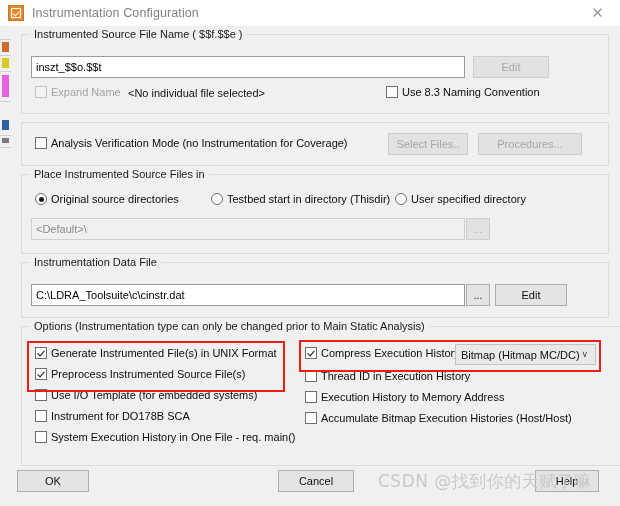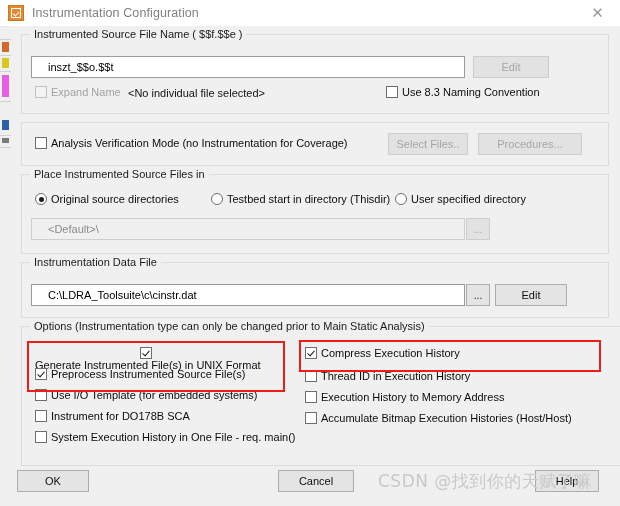--- a/index.html
+++ b/index.html
@@ -113,21 +113,21 @@
   }
 
   
   .textbox {
     position: absolute;
     background: #ffffff;
     border: 1px solid #9c9c9c;
     box-sizing: border-box;
     display: flex;
     align-items: center;
-    padding-left: 16px;
+    padding-left: 4px;
     font-size: 11px;
     color: #000;
     overflow: hidden;
     white-space: nowrap;
   }
   .textbox.disabled {
     background: #f0f0f0;
     border: 1px solid #cfcfcf;
     color: #8a8a8a;
   }
@@ -353,21 +353,21 @@
   <div class="textbox" style="left:20px; top:258px; width:434px; height:22px;">C:\LDRA_Toolsuite\c\cinstr.dat</div>
 
   <div class="btn small" style="left:455px; top:258px; width:24px; height:22px;">...</div>
 
   <div class="btn" style="left:484px; top:258px; width:72px; height:22px;">Edit</div>
 
   <div class="group" style="left:10px; top:300px; width:615px; height:140px;">
     <div class="legend">Options (Instrumentation type can only be changed prior to Main Static Analysis)</div>
   </div>
 
-  <div class="cb checked" style="left:24px; top:321px;flex-direction:column;">
+  <div class="cb checked" style="left:24px; top:321px;">
     <span class="box"></span>
     <span>Generate Instrumented File(s) in UNIX Format</span>
   </div>
 
   <div class="cb checked" style="left:24px; top:342px;">
     <span class="box"></span>
     <span>Preprocess Instrumented Source File(s)</span>
   </div>
 
   <div class="cb" style="left:24px; top:363px;">
@@ -383,20 +383,24 @@
   <div class="cb" style="left:24px; top:405px;">
     <span class="box"></span>
     <span>System Execution History in One File - req. main()</span>
   </div>
 
   <div class="cb checked" style="left:294px; top:321px;">
     <span class="box"></span>
     <span>Compress Execution History</span>
   </div>
 
+  <div class="combo" style="left:444px; top:318px; width:141px; height:21px;">
+    <span>Bitmap (Hitmap MC/DC)</span>
+    <span class="arrow">∨</span>
+  </div>
 
   <div class="cb" style="left:294px; top:344px;">
     <span class="box"></span>
     <span>Thread ID in Execution History</span>
   </div>
 
   <div class="cb" style="left:294px; top:365px;">
     <span class="box"></span>
     <span>Execution History to Memory Address</span>
   </div>

